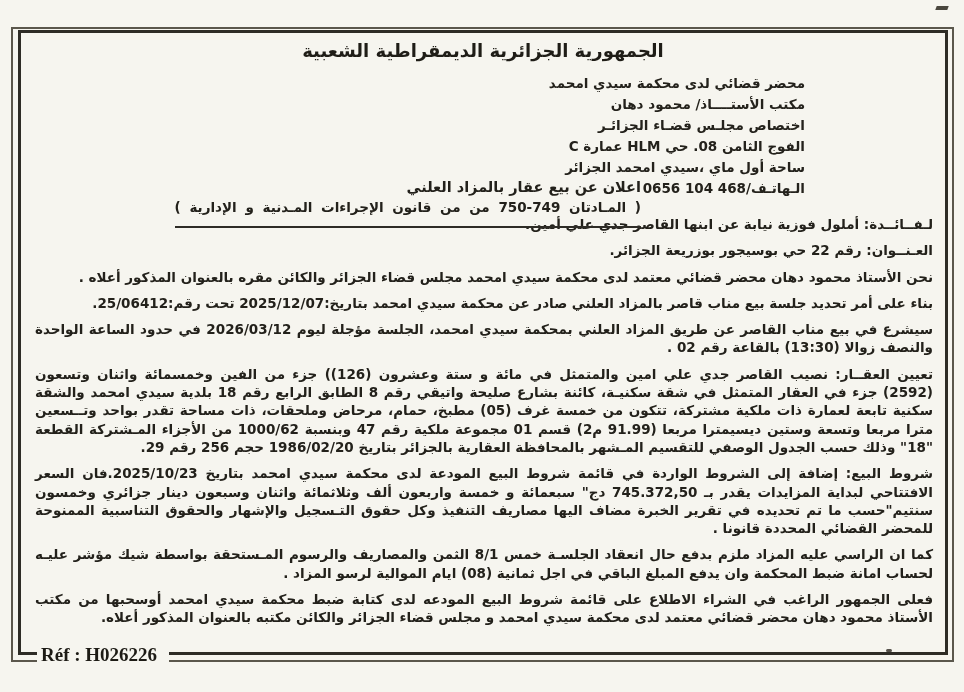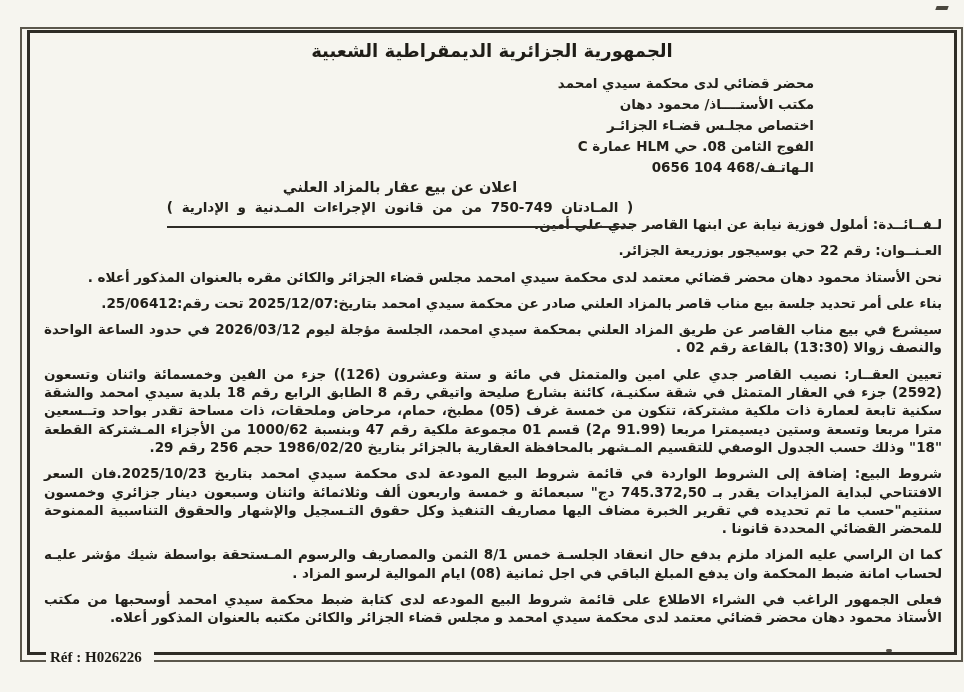--- a/index.html
+++ b/index.html
@@ -3,21 +3,21 @@
 <meta charset="utf-8">
 <style>
   html,body{margin:0;padding:0;}
   body{
     width:964px;height:692px;position:relative;overflow:hidden;
     background:#f6f5ef;
     font-family:"DejaVu Sans", sans-serif;
     color:#23211b;
   }
   .frame-outer{
-    position:absolute;left:20px;top:27px;width:939px;height:631px;
+    position:absolute;left:11px;top:27px;width:939px;height:631px;
     border:2px solid #5b574c;
   }
   .frame-inner{
     position:absolute;left:5px;top:1px;right:4px;bottom:5px;
     border:3px solid #2e2c26;
   }
   .content{
     position:absolute;inset:0;
     padding:4px 10px 0 10px;
     direction:rtl;
@@ -31,21 +31,21 @@
   .top-row{position:relative;height:146px;}
   .office-block{
     position:absolute;right:130px;top:12px;
     text-align:right;
     font-size:13.5px;font-weight:bold;line-height:21px;
     color:#24221c;
   }
   .phone-num{direction:ltr;unicode-bidi:isolate;text-align:right;}
   .auction-title{
     position:absolute;left:110px;top:116px;width:500px;
-    text-align:center;
+    text-align:right;
   }
   .auction-title-main{
     font-size:14.5px;font-weight:bold;line-height:20px;
   }
   .auction-title-articles{
     display:inline-block;
     font-size:13.5px;font-weight:bold;line-height:20px;
     border-bottom:2px solid #2e2c26;
     word-spacing:4px;
     padding-bottom:9px;
@@ -57,21 +57,21 @@
     font-size:13.5px;font-weight:bold;line-height:18.3px;
     color:#23211b;
   }
   .body-text p{margin:8px 0 2px 0;}
   .para-label{font-weight:bold;}
   .ref-label{
     position:absolute;left:16px;bottom:-14px;
     background:#f6f5ef;
     padding:0 12px 0 4px;
     font-family:"Liberation Serif", serif;
-    font-size:15px;font-weight:bold;
+    font-size:19px;font-weight:bold;
     color:#1d1b15;
     direction:ltr;
   }
   .artifact-tr{
     position:absolute;right:16px;top:6px;width:12px;height:4px;
     background:#4a473e;transform:skewX(-20deg);
   }
   .artifact-br{
     position:absolute;right:72px;bottom:40px;width:6px;height:3px;
     background:#55514a;border-radius:2px;
@@ -88,20 +88,21 @@
     <div class="content" lang="ar">
 
       <div class="republic-title">الجمهورية الجزائرية الديمقراطية الشعبية</div>
 
       <div class="top-row">
         <div class="office-block">
           <div>محضر قضائي لدى محكمة سيدي امحمد</div>
           <div>مكتب الأستــــاذ/ محمود دهان</div>
           <div>اختصاص مجلـس قضـاء الجزائـر</div>
           <div>الفوج الثامن 08. حي HLM عمارة C</div>
+          <div>ساحة أول ماي ،سيدي امحمد الجزائر</div>
           <div><span>الـهاتـف/</span><span class="phone-num">0656 104 468</span></div>
         </div>
 
         <div class="auction-title">
           <div class="auction-title-main">اعلان عن بيع عقار بالمزاد العلني</div>
           <span class="auction-title-articles">( المـادتان 749-750 من من قانون الإجراءات المـدنية و الإدارية )</span>
         </div>
       </div>
 
       <div class="body-text">

